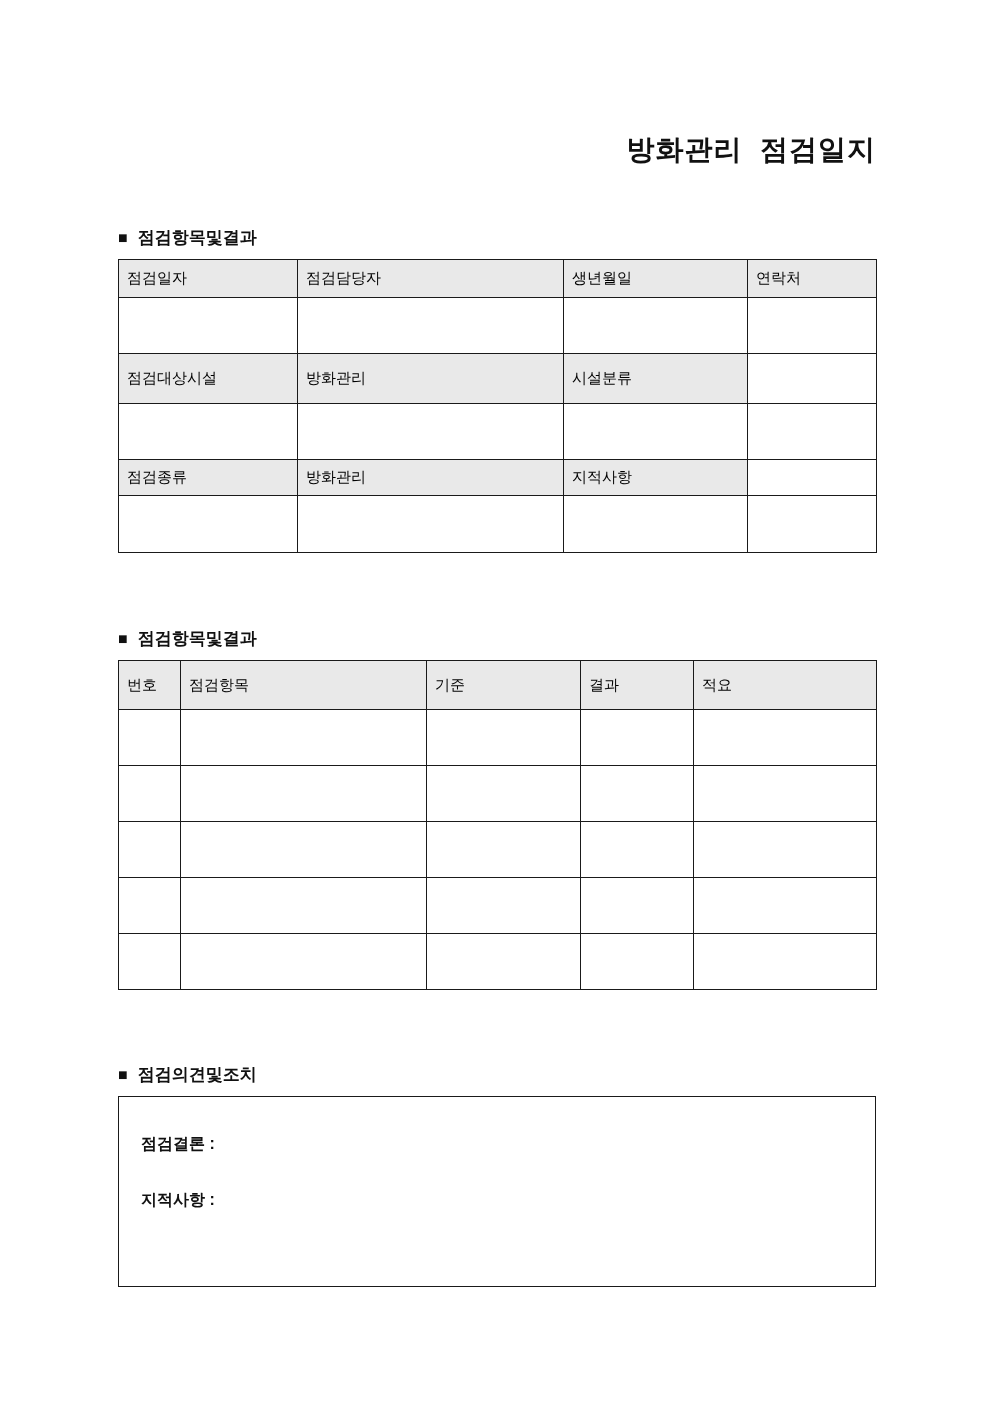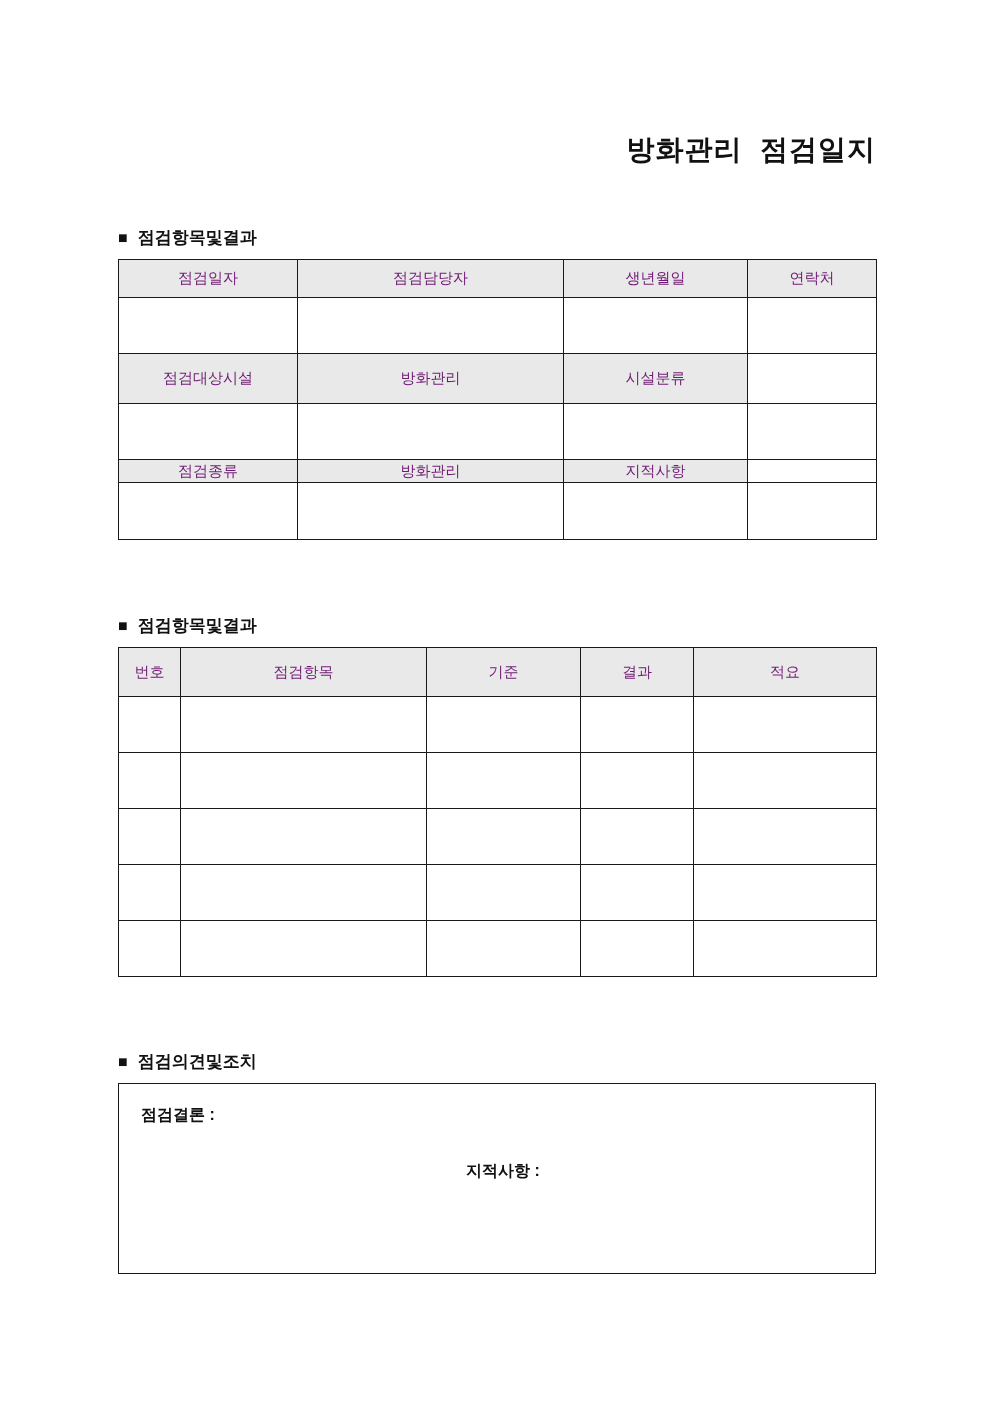--- a/index.html
+++ b/index.html
@@ -45,49 +45,50 @@
   .sec-3 { margin-top: 74px; }
 
   table.form-table {
     border-collapse: collapse;
     table-layout: fixed;
     width: 758px;
     margin-top: 11px;
   }
   table.form-table td {
     border: 1px solid #1a1a1a;
-    text-align: center;
+    text-align: left;
     vertical-align: middle;
     font-size: 15px;
     font-weight: normal;
-    padding: 1px;
+    padding: 8px;
     overflow: hidden;
-    color: #701a75;
+    color: #000000;
   }
   td.hdr { background: #e9e9e9; }
   td.blank { background: #ffffff; }
 
   .items-table { margin-top: 13px; }
 
   .opinion-box {
     box-sizing: border-box;
     width: 758px;
     height: 191px;
     border: 1px solid #1a1a1a;
     margin-top: 11px;
     padding: 21px 10px 0 22px;
   }
   .opinion-label {
     font-size: 16px;
     font-weight: bold;
     line-height: 19px;
     white-space: pre;
     color: #111111;
-  }
-  .opinion-label + .opinion-label { margin-top: 37px; text-align: center; }
+    margin-top: 16px;
+  }
+  .opinion-label + .opinion-label { margin-top: 37px; }
 </style>
 </head>
 <body>
 
 <div class="page">
 
   <h1 class="doc-title">방화관리  점검일지</h1>
 
   <div class="section-header sec-1">
     <span class="marker">■</span>

